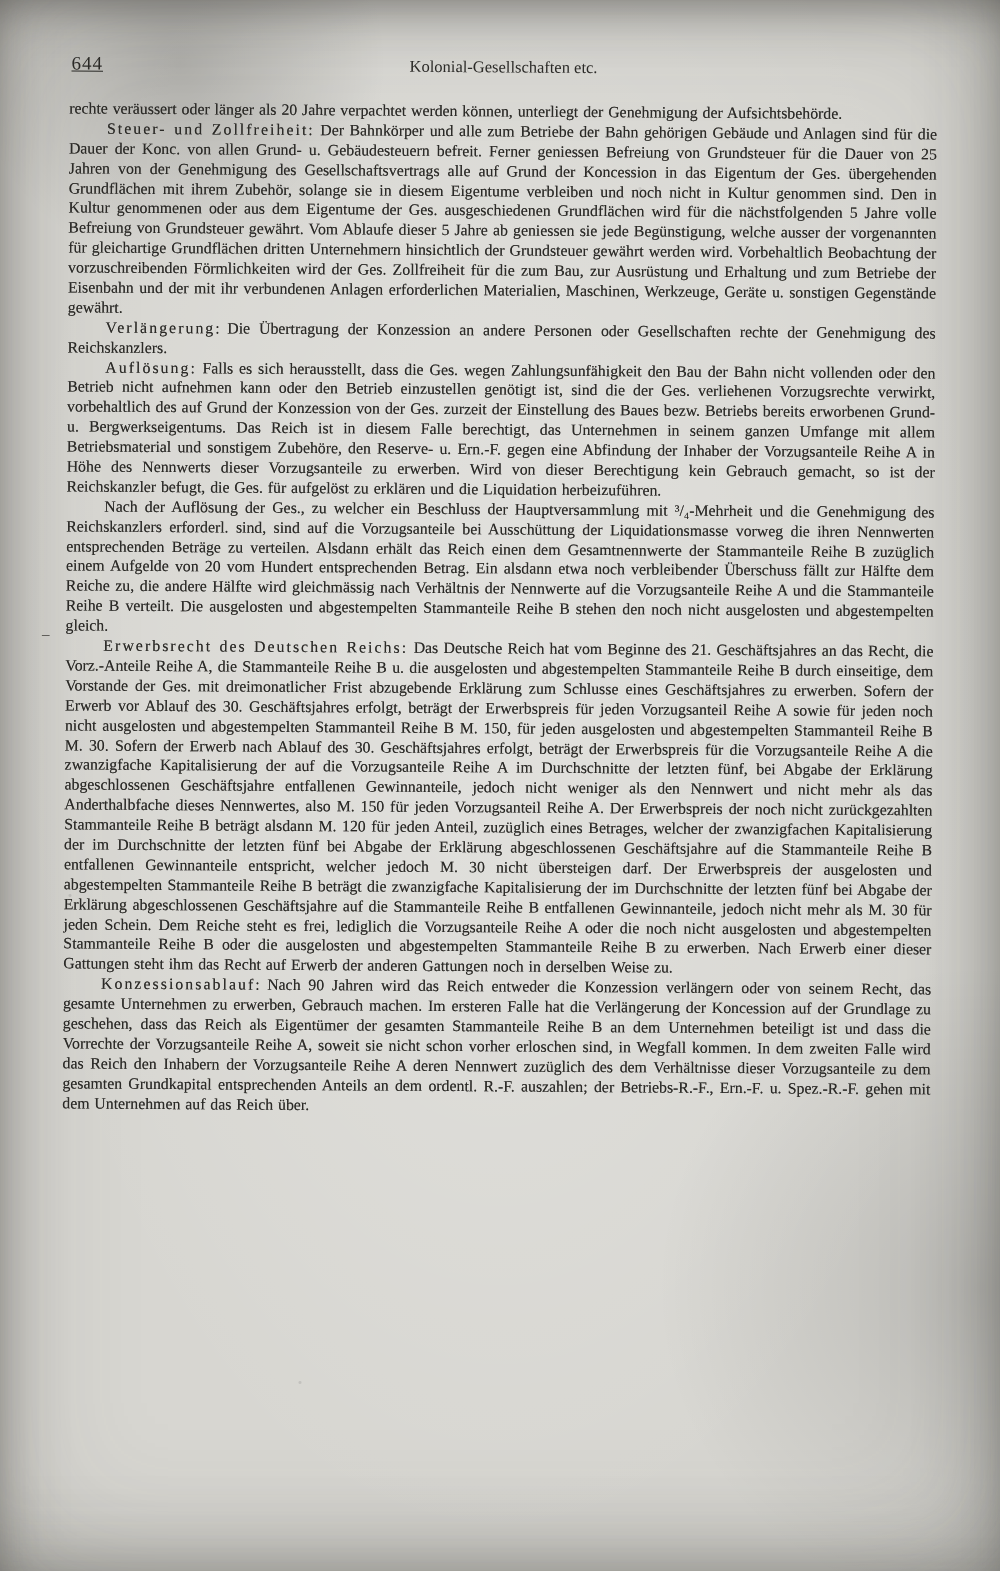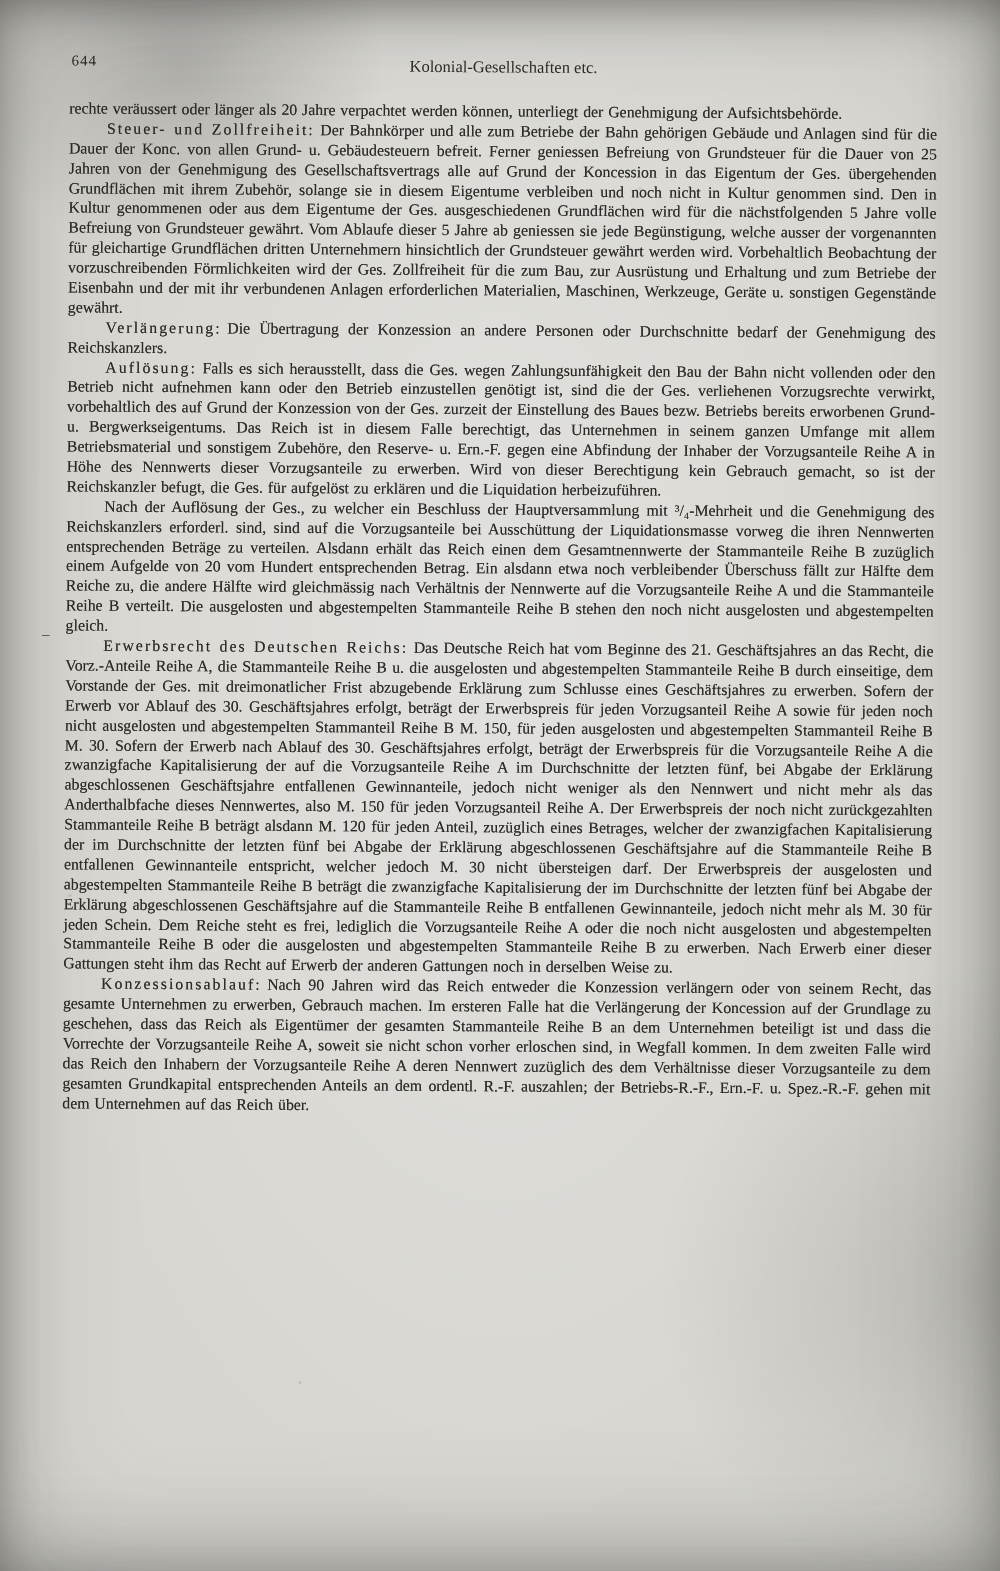--- a/index.html
+++ b/index.html
@@ -36,22 +36,23 @@
   }
   .page-header {
     position: relative;
     height: 28px;
     margin-bottom: 20px;
   }
   .page-number {
     position: absolute;
     left: 2px;
     top: 2px;
-    font-size: 15px;
+    font-size: 19px;
     letter-spacing: 1px;
+    text-decoration: underline;
   }
   .running-title {
     display: block;
     text-align: center;
     font-size: 16.5px;
     padding-top: 4px;
   }
   .body-text {
     text-rendering: optimizeLegibility;
   }
@@ -90,21 +91,21 @@
       <span class="page-number">644</span>
       <span class="running-title">Kolonial-Gesellschaften etc.</span>
     </header>
 
     <main class="body-text">
 
       <p class="para continuation"><span>rechte veräussert oder länger als 20 Jahre verpachtet werden können, unterliegt der Genehmigung der Aufsichtsbehörde.</span></p>
 
       <p class="para"><span class="lead">Steuer- und Zollfreiheit:</span><span>Der Bahnkörper und alle zum Betriebe der Bahn gehörigen Gebäude und Anlagen sind für die Dauer der Konc. von allen Grund- u. Gebäudesteuern befreit. Ferner geniessen Befreiung von Grundsteuer für die Dauer von 25 Jahren von der Genehmigung des Gesellschaftsvertrags alle auf Grund der Koncession in das Eigentum der Ges. übergehenden Grundflächen mit ihrem Zubehör, solange sie in diesem Eigentume verbleiben und noch nicht in Kultur genommen sind. Den in Kultur genommenen oder aus dem Eigentume der Ges. ausgeschiedenen Grundflächen wird für die nächstfolgenden 5 Jahre volle Befreiung von Grundsteuer gewährt. Vom Ablaufe dieser 5 Jahre ab geniessen sie jede Begünstigung, welche ausser der vorgenannten für gleichartige Grundflächen dritten Unternehmern hinsichtlich der Grundsteuer gewährt werden wird. Vorbehaltlich Beobachtung der vorzuschreibenden Förmlichkeiten wird der Ges. Zollfreiheit für die zum Bau, zur Ausrüstung und Erhaltung und zum Betriebe der Eisenbahn und der mit ihr verbundenen Anlagen erforderlichen Materialien, Maschinen, Werkzeuge, Geräte u. sonstigen Gegenstände gewährt.</span></p>
 
-      <p class="para"><span class="lead">Verlängerung:</span><span>Die Übertragung der Konzession an andere Personen oder Durchschnitte bedarf der Genehmigung des Reichskanzlers.</span></p>
+      <p class="para"><span class="lead">Verlängerung:</span><span>Die Übertragung der Konzession an andere Personen oder Gesellschaften rechte der Genehmigung des Reichskanzlers.</span></p>
 
       <p class="para"><span class="lead">Auflösung:</span><span>Falls es sich herausstellt, dass die Ges. wegen Zahlungsunfähigkeit den Bau der Bahn nicht vollenden oder den Betrieb nicht aufnehmen kann oder den Betrieb einzustellen genötigt ist, sind die der Ges. verliehenen Vorzugsrechte verwirkt, vorbehaltlich des auf Grund der Konzession von der Ges. zurzeit der Einstellung des Baues bezw. Betriebs bereits erworbenen Grund- u. Bergwerkseigentums. Das Reich ist in diesem Falle berechtigt, das Unternehmen in seinem ganzen Umfange mit allem Betriebsmaterial und sonstigem Zubehöre, den Reserve- u. Ern.-F. gegen eine Abfindung der Inhaber der Vorzugsanteile Reihe A in Höhe des Nennwerts dieser Vorzugsanteile zu erwerben. Wird von dieser Berechtigung kein Gebrauch gemacht, so ist der Reichskanzler befugt, die Ges. für aufgelöst zu erklären und die Liquidation herbeizuführen.</span></p>
 
       <p class="para"><span>Nach der Auflösung der Ges., zu welcher ein Beschluss der Hauptversammlung mit ³/₄-Mehrheit und die Genehmigung des Reichskanzlers erforderl. sind, sind auf die Vorzugsanteile bei Ausschüttung der Liquidationsmasse vorweg die ihren Nennwerten entsprechenden Beträge zu verteilen. Alsdann erhält das Reich einen dem Gesamtnennwerte der Stammanteile Reihe B zuzüglich einem Aufgelde von 20 vom Hundert entsprechenden Betrag. Ein alsdann etwa noch verbleibender Überschuss fällt zur Hälfte dem Reiche zu, die andere Hälfte wird gleichmässig nach Verhältnis der Nennwerte auf die Vorzugsanteile Reihe A und die Stammanteile Reihe B verteilt. Die ausgelosten und abgestempelten Stammanteile Reihe B stehen den noch nicht ausgelosten und abgestempelten gleich.</span></p>
 
       <p class="para"><span class="lead">Erwerbsrecht des Deutschen Reichs:</span><span>Das Deutsche Reich hat vom Beginne des 21. Geschäftsjahres an das Recht, die Vorz.-Anteile Reihe A, die Stammanteile Reihe B u. die ausgelosten und abgestempelten Stammanteile Reihe B durch einseitige, dem Vorstande der Ges. mit dreimonatlicher Frist abzugebende Erklärung zum Schlusse eines Geschäftsjahres zu erwerben. Sofern der Erwerb vor Ablauf des 30. Geschäftsjahres erfolgt, beträgt der Erwerbspreis für jeden Vorzugsanteil Reihe A sowie für jeden noch nicht ausgelosten und abgestempelten Stammanteil Reihe B M. 150, für jeden ausgelosten und abgestempelten Stammanteil Reihe B M. 30. Sofern der Erwerb nach Ablauf des 30. Geschäftsjahres erfolgt, beträgt der Erwerbspreis für die Vorzugsanteile Reihe A die zwanzigfache Kapitalisierung der auf die Vorzugsanteile Reihe A im Durchschnitte der letzten fünf, bei Abgabe der Erklärung abgeschlossenen Geschäftsjahre entfallenen Gewinnanteile, jedoch nicht weniger als den Nennwert und nicht mehr als das Anderthalbfache dieses Nennwertes, also M. 150 für jeden Vorzugsanteil Reihe A. Der Erwerbspreis der noch nicht zurückgezahlten Stammanteile Reihe B beträgt alsdann M. 120 für jeden Anteil, zuzüglich eines Betrages, welcher der zwanzigfachen Kapitalisierung der im Durchschnitte der letzten fünf bei Abgabe der Erklärung abgeschlossenen Geschäftsjahre auf die Stammanteile Reihe B entfallenen Gewinnanteile entspricht, welcher jedoch M. 30 nicht übersteigen darf. Der Erwerbspreis der ausgelosten und abgestempelten Stammanteile Reihe B beträgt die zwanzigfache Kapitalisierung der im Durchschnitte der letzten fünf bei Abgabe der Erklärung abgeschlossenen Geschäftsjahre auf die Stammanteile Reihe B entfallenen Gewinnanteile, jedoch nicht mehr als M. 30 für jeden Schein. Dem Reiche steht es frei, lediglich die Vorzugsanteile Reihe A oder die noch nicht ausgelosten und abgestempelten Stammanteile Reihe B oder die ausgelosten und abgestempelten Stammanteile Reihe B zu erwerben. Nach Erwerb einer dieser Gattungen steht ihm das Recht auf Erwerb der anderen Gattungen noch in derselben Weise zu.</span></p>
 
       <p class="para"><span class="lead">Konzessionsablauf:</span><span>Nach 90 Jahren wird das Reich entweder die Konzession verlängern oder von seinem Recht, das gesamte Unternehmen zu erwerben, Gebrauch machen. Im ersteren Falle hat die Verlängerung der Koncession auf der Grundlage zu geschehen, dass das Reich als Eigentümer der gesamten Stammanteile Reihe B an dem Unternehmen beteiligt ist und dass die Vorrechte der Vorzugsanteile Reihe A, soweit sie nicht schon vorher erloschen sind, in Wegfall kommen. In dem zweiten Falle wird das Reich den Inhabern der Vorzugsanteile Reihe A deren Nennwert zuzüglich des dem Verhältnisse dieser Vorzugsanteile zu dem gesamten Grundkapital entsprechenden Anteils an dem ordentl. R.-F. auszahlen; der Betriebs-R.-F., Ern.-F. u. Spez.-R.-F. gehen mit dem Unternehmen auf das Reich über.</span></p>
 
     </main>

